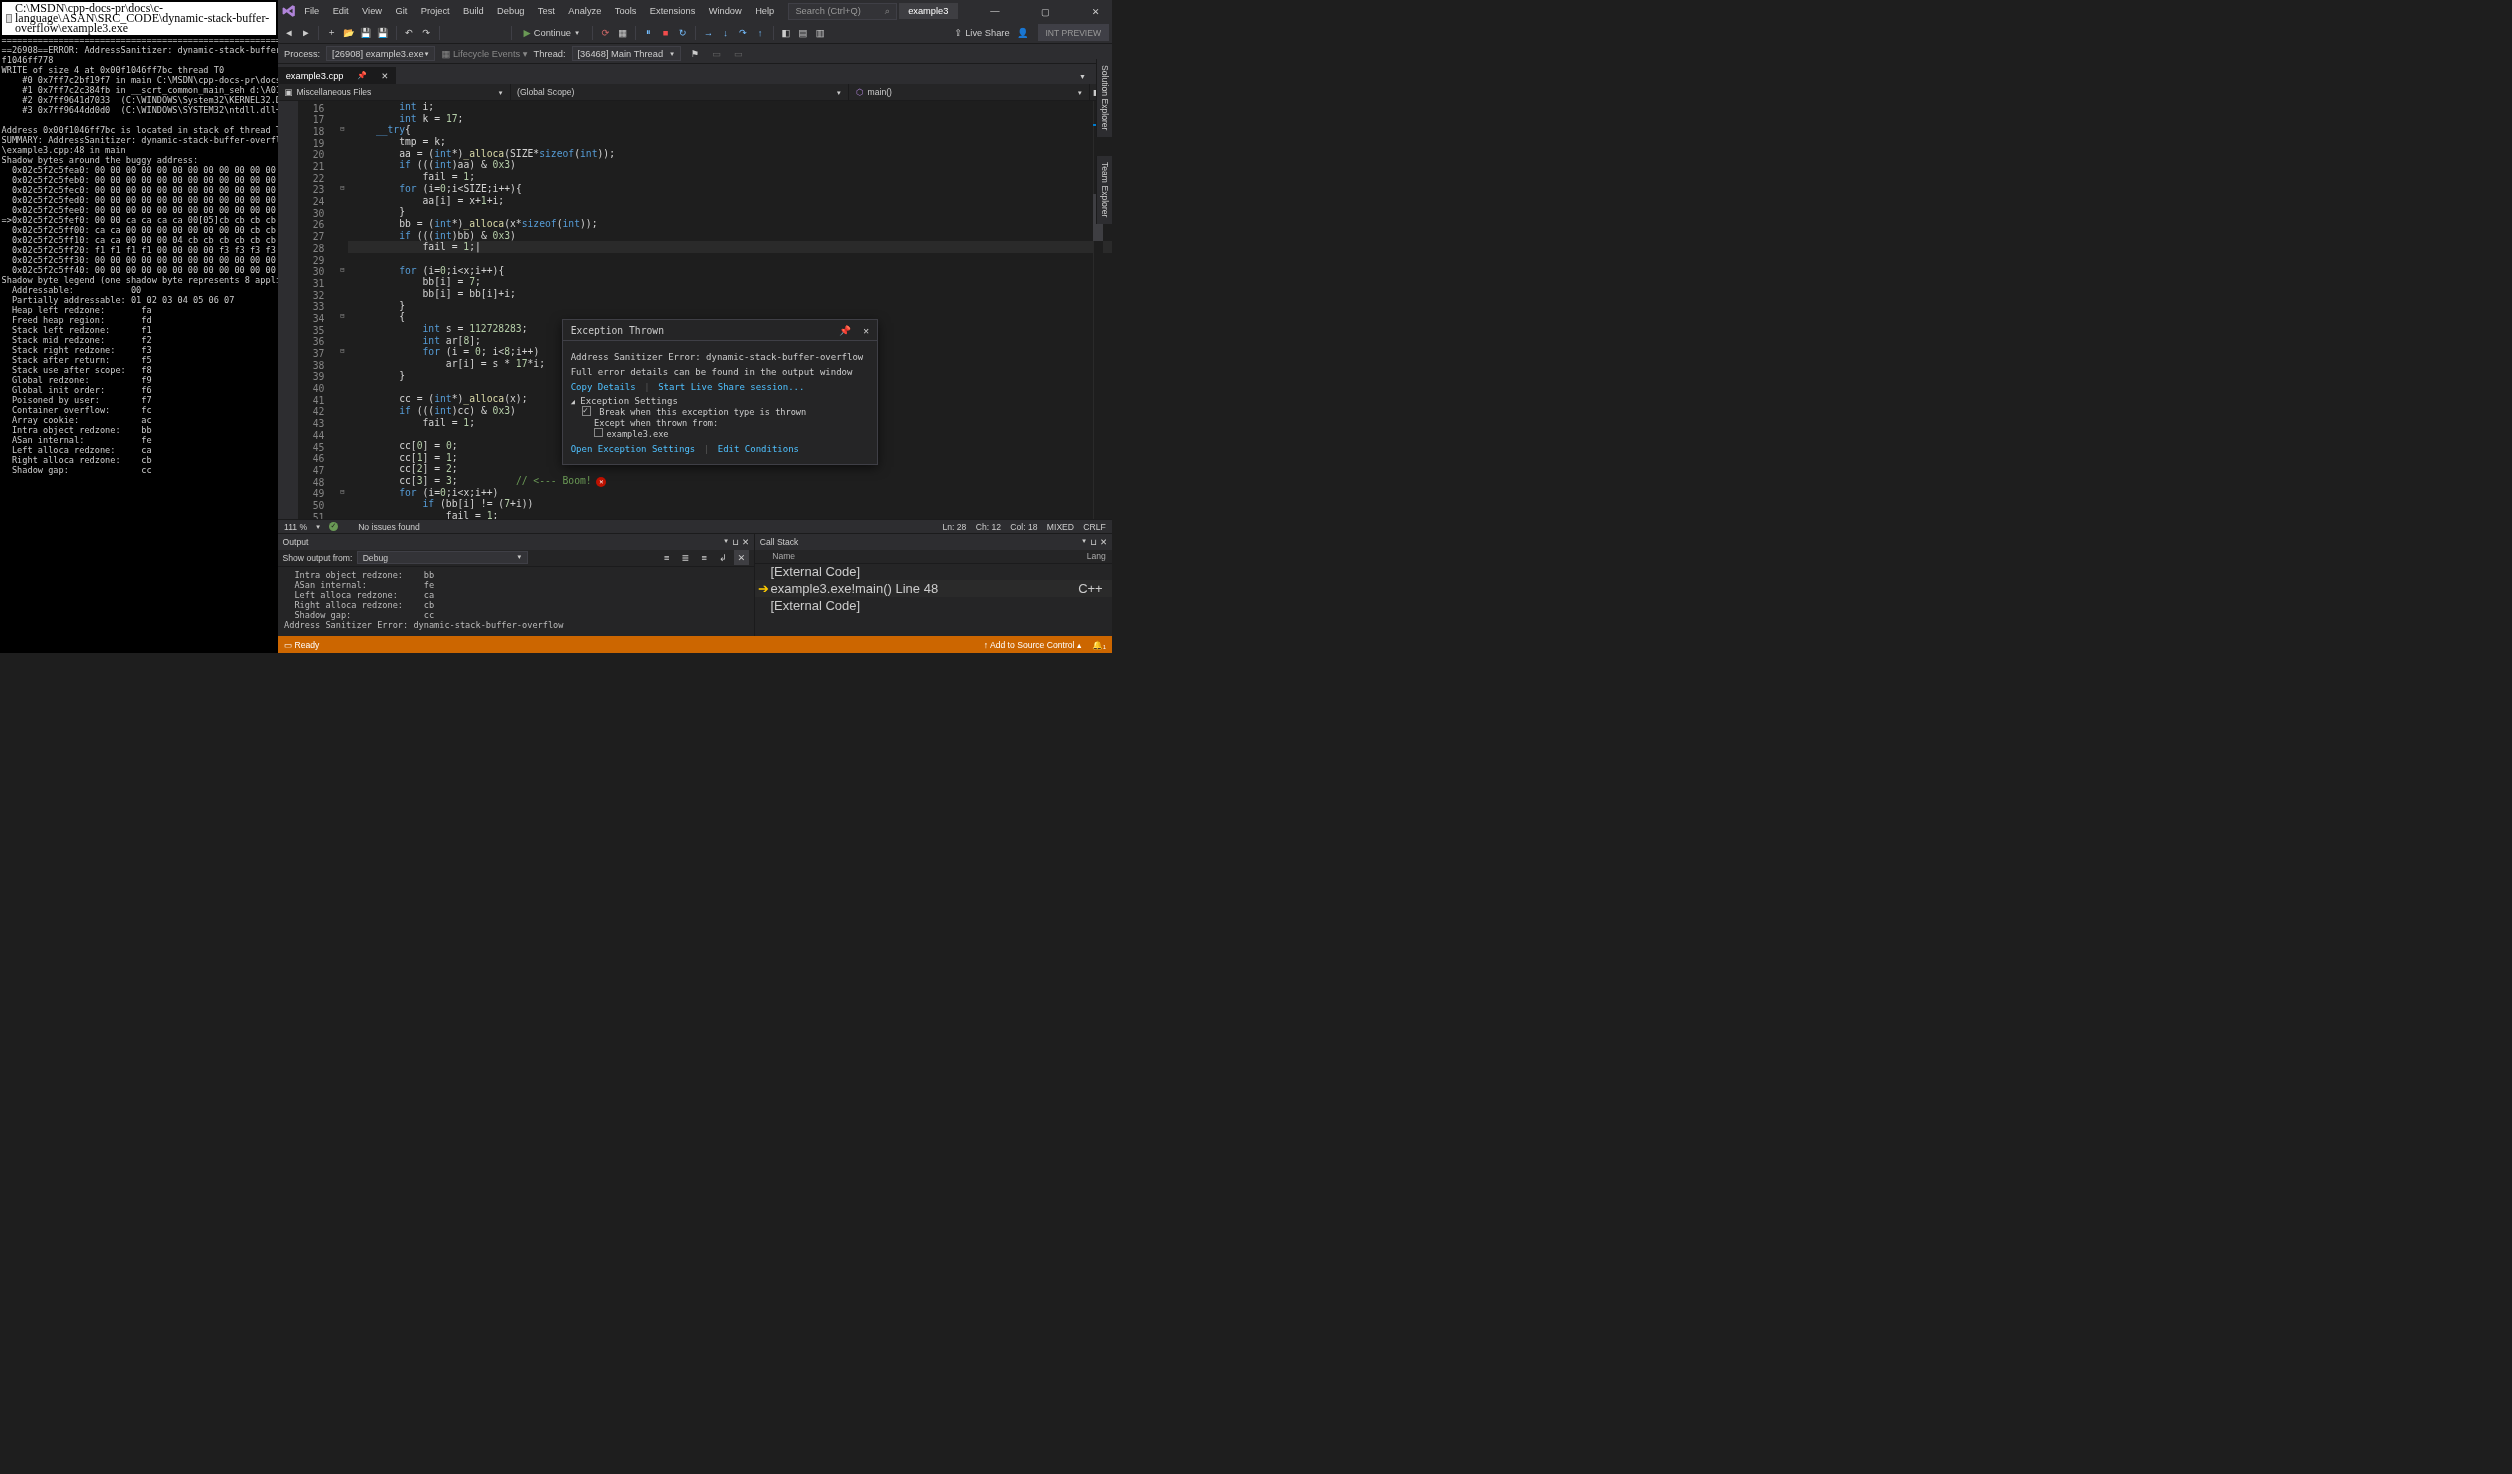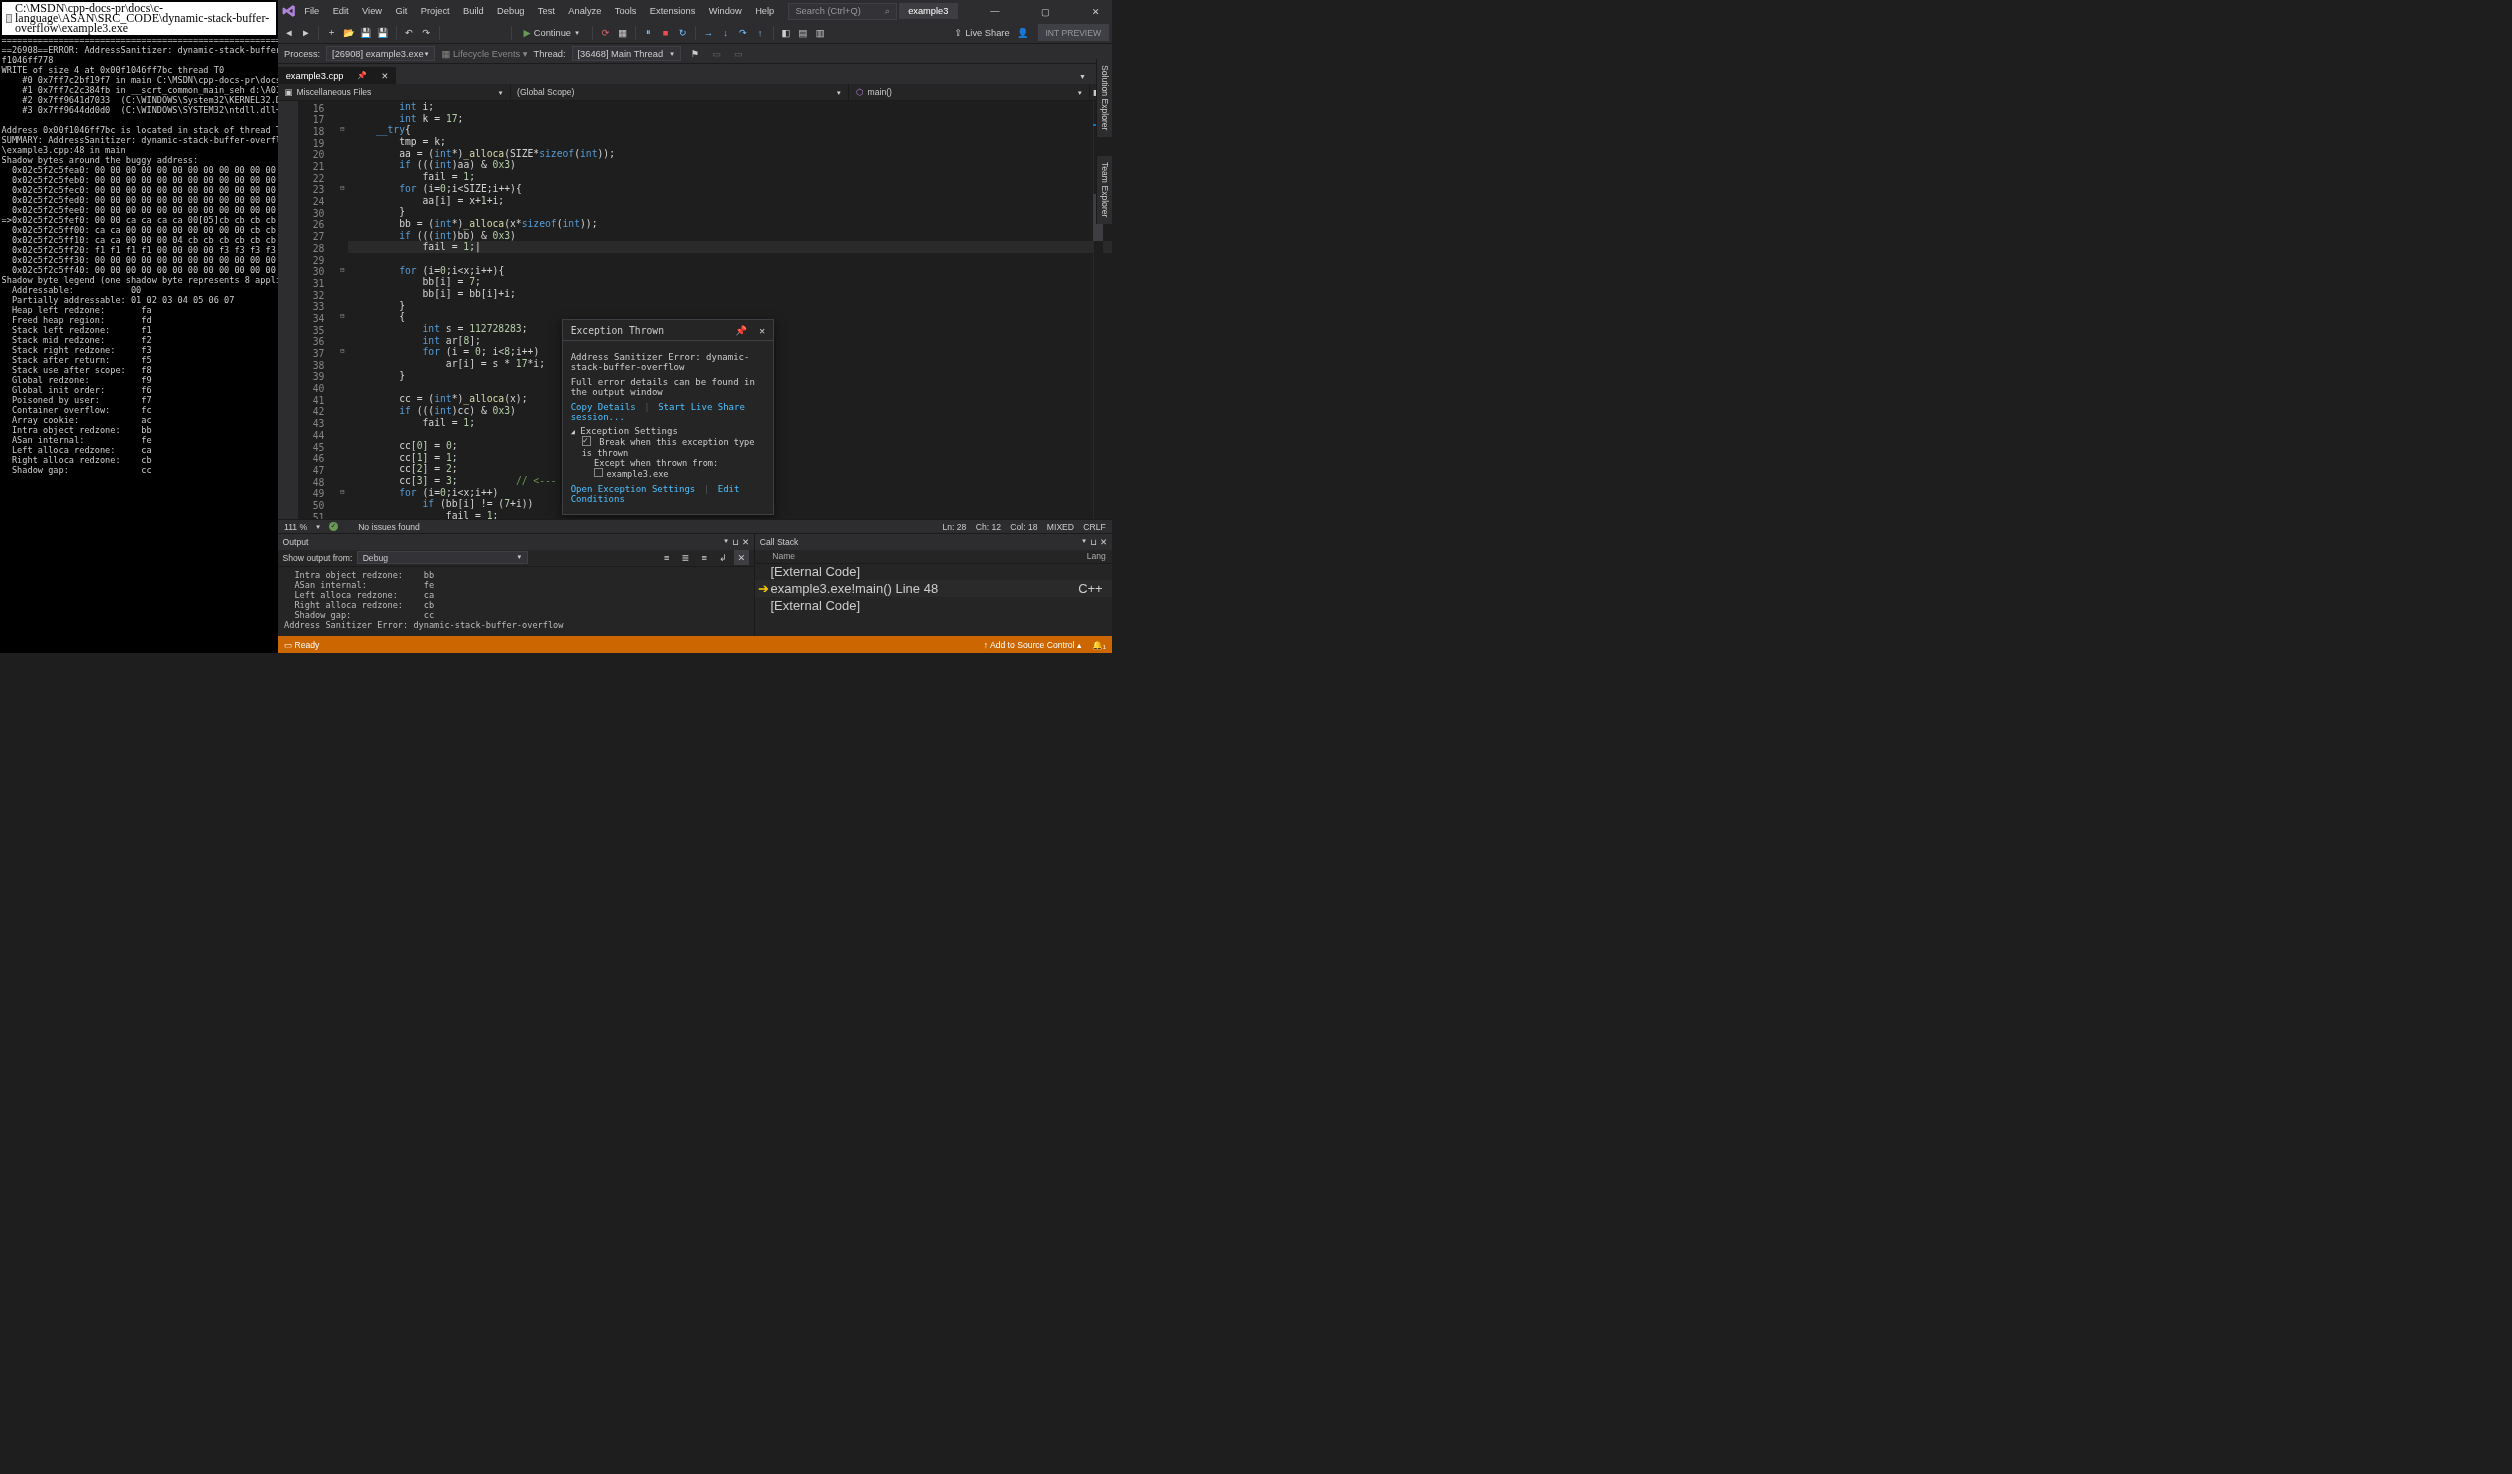--- a/index.html
+++ b/index.html
@@ -45,21 +45,21 @@
 .foldcol{ width:11px; color:#858585; line-height:11.7px;}
 .foldcol div{ height:11.7px; display:flex; align-items:center; justify-content:center; font-size:7px;}
 .code{ flex:1; line-height:11.7px; white-space:pre; color:#d4d4d4; position:relative;}
 .code .line{ height:11.7px; padding-left:4.7px;}
 .code .curr{ background:#2a2a2a;}
 .kw{ color:#569cd6;}
 .num{ color:#b5cea8;}
 .comment{ color:#6a9955;}
 .fn{ color:#dcdcaa;}
 .err-dot{ display:inline-block; width:10px; height:10px; background:#be1100; border-radius:50%; color:#fff; font-size:7px; text-align:center; line-height:10px; margin-left:4.7px;}
-.exception-popup{ position:absolute; left:264px; top:218px; width:212px; background:#252526; border:0.8px solid #3f3f46; box-shadow:0 3.1px 11px rgba(0,0,0,0.6); z-index:10;}
+.exception-popup{ position:absolute; left:264px; top:218px; width:316px; background:#252526; border:0.8px solid #3f3f46; box-shadow:0 3.1px 11px rgba(0,0,0,0.6); z-index:10;}
 .exception-popup .hdr{ display:flex; justify-content:space-between; padding:4.7px 7.8px; border-bottom:0.8px solid #3f3f46;}
 .exception-popup .body{ padding:6.2px 7.8px; font-size:9px; color:#ccc;}
 .exception-popup .row{ margin:4.7px 0;}
 .exception-popup a{ color:#4fc1ff; text-decoration:none; cursor:pointer;}
 .exception-popup .sep{ color:#555; margin:0 3.1px;}
 .exception-popup .sub{ padding-left:11px; font-size:8.6px;}
 .chk{ display:inline-block; width:9.3px; height:9.3px; border:0.8px solid #888; margin-right:3.1px; position:relative;}
 .chk.checked::after{ content:"✓"; position:absolute; top:-2.3px; left:0; color:#ccc; font-size:8.6px;}
 .edstatus{ height:14px; background:#2d2d30; border-top:0.8px solid #1b1b1c; display:flex; align-items:center; padding:0 6.2px; font-size:8.6px; color:#ccc; gap:7.8px;}
 .edstatus .right{ margin-left:auto; display:flex; gap:9.3px;}

